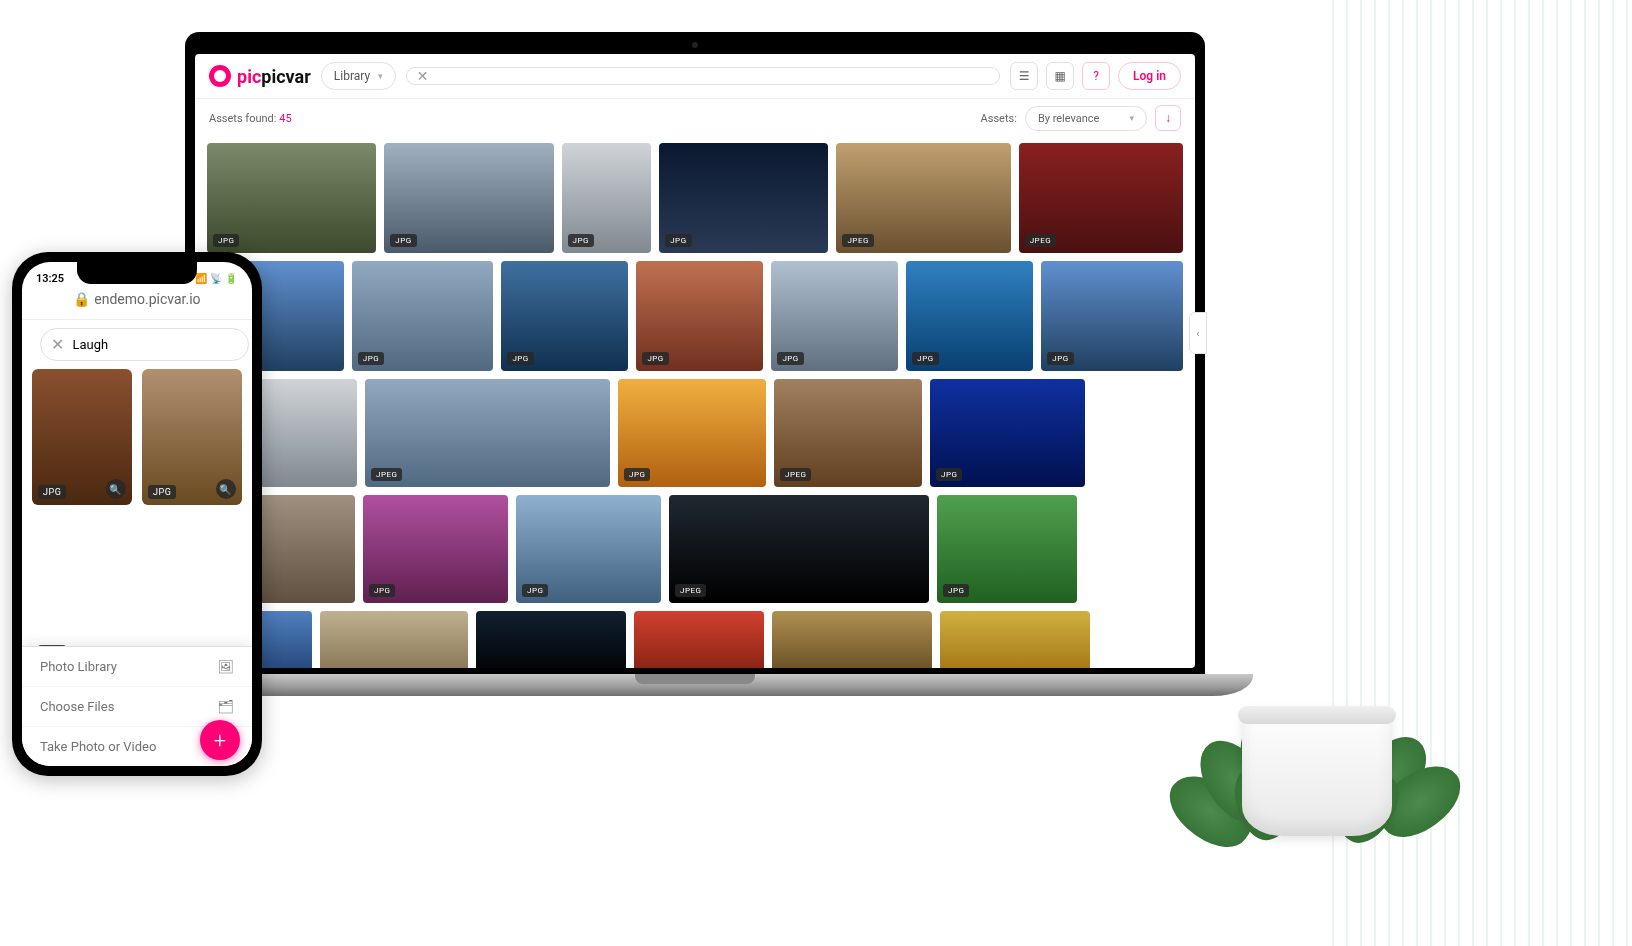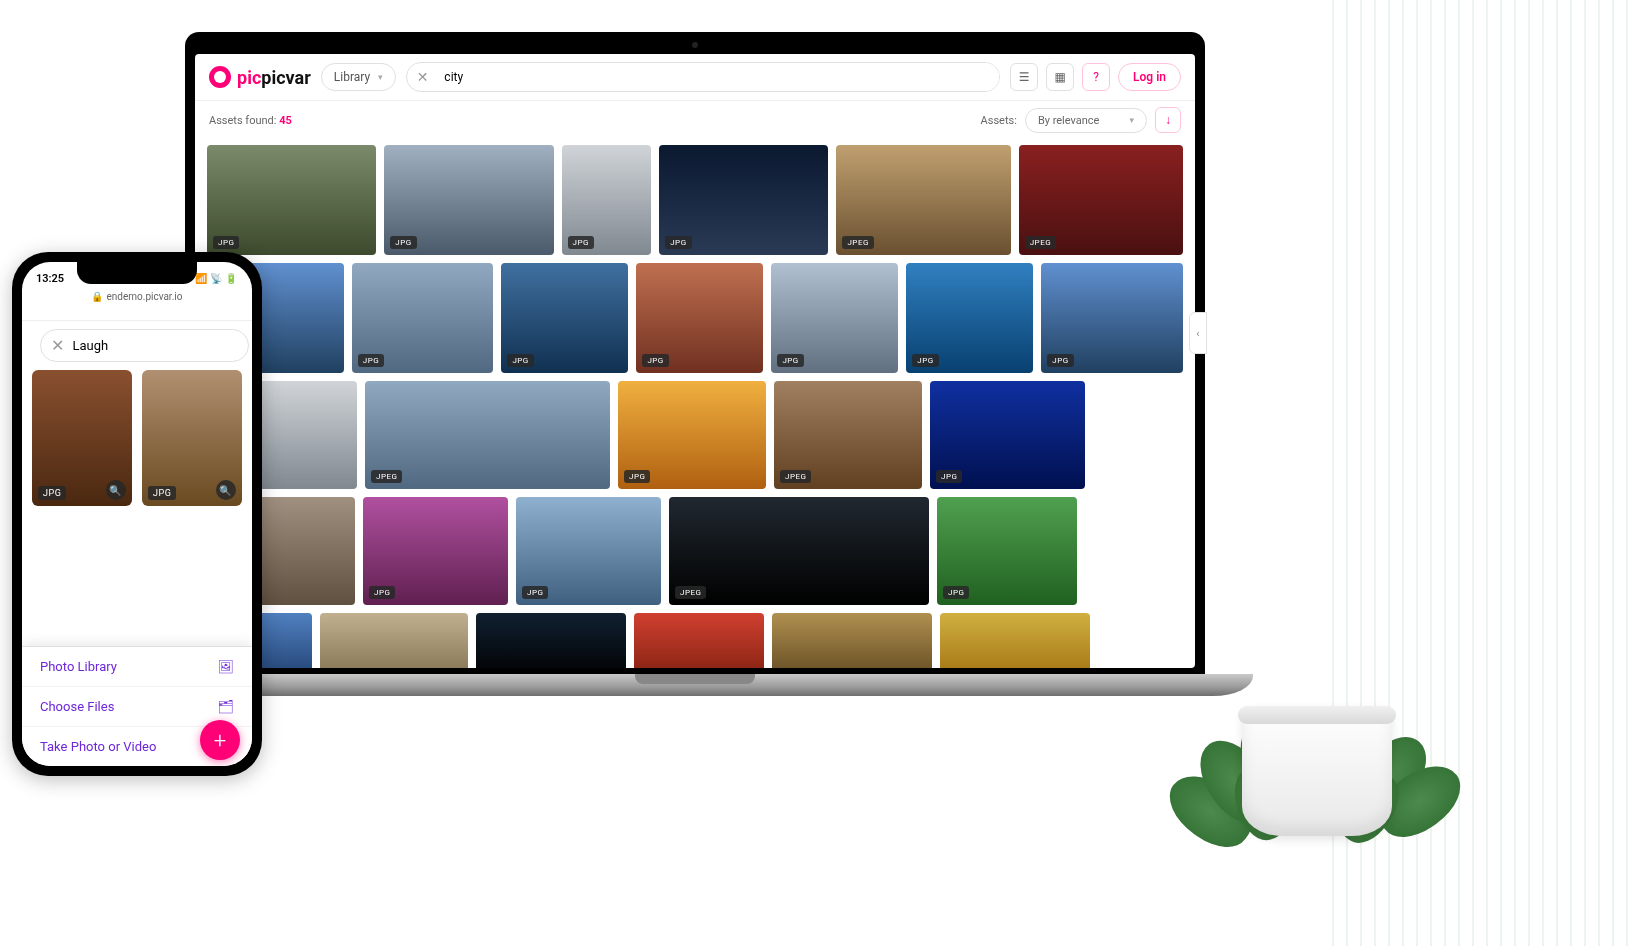--- a/index.html
+++ b/index.html
@@ -28,52 +28,52 @@
 .searchbar { flex:1; display:flex; align-items:center; border:1px solid #e0e0e0; border-radius:18px; overflow:hidden; }
 .searchbar .x { padding:0 10px; color:#999; font-size:14px; }
 .searchbar input { border:none; outline:none; font-size:12px; flex:1; padding:7px 6px; }
 .hdr-right { display:flex; align-items:center; gap:8px; margin-left:auto;}
 .iconbtn { width:28px; height:28px; border:1px solid #e0e0e0; border-radius:6px; display:grid;place-items:center; font-size:12px; color:#666;}
 .iconbtn.pink { color:#ff0077; border-color:#ffc2dd;}
 .login { border:1px solid #ffc2dd; color:#ff0077; border-radius:16px; padding:6px 14px; font-size:12px; font-weight:600;}
 
 
 .infobar { display:flex; justify-content:space-between; align-items:center; padding:6px 14px; font-size:11px; color:#666;}
-.infobar .count { color:#ff0077; font-weight:700;}
+.infobar .count { color:#ff0077; font-weight:400;}
 .sorting { display:flex; align-items:center; gap:8px; }
 .sortsel { border:1px solid #e0e0e0; border-radius:16px; padding:5px 12px; font-size:11px; display:flex; gap:30px; align-items:center;justify-content:space-between;}
 .sortdl { width:26px; height:26px; border:1px solid #ffc2dd; border-radius:6px; display:grid; place-items:center; color:#ff0077; font-size:12px;}
 
 
 .grid { padding:6px 12px; display:flex; flex-direction:column; gap:8px; }
 .row { display:flex; gap:8px; }
 .thumb { position:relative; border-radius:4px; overflow:hidden; height:110px; }
 .thumb .img { width:100%; height:100%; }
 .badge { position:absolute; left:6px; bottom:6px; background:rgba(40,40,40,.85); color:#fff; font-size:8px; padding:2px 5px; border-radius:3px; letter-spacing:.5px;}
 
 
 .sidetab { position:absolute; right:-2px; top:280px; width:18px; height:42px; background:#fff; border:1px solid #e0e0e0; border-radius:6px 0 0 6px; display:grid; place-items:center; font-size:11px; color:#888; z-index:4;}
 
 
 .phone { position:absolute; left:12px; top:252px; width:250px; height:524px; background:#000; border-radius:36px; padding:10px; z-index:5; box-shadow:0 4px 20px rgba(0,0,0,.25);}
 .phone-screen { background:#fff; border-radius:28px; height:100%; position:relative; overflow:hidden;}
 .notch { position:absolute; top:0; left:50%; transform:translateX(-50%); width:120px; height:22px; background:#000; border-radius:0 0 14px 14px; z-index:3;}
 .statusbar { display:flex; justify-content:space-between; align-items:center; padding:10px 14px 2px; font-size:11px; font-weight:600; color:#000;}
-.urlbar { text-align:center; font-size:10px; color:#666; padding:4px 0 18px; border-bottom:1px solid #eee;}
+.urlbar { text-align:center; font-size:14px; color:#666; padding:4px 0 12px; border-bottom:1px solid #eee;}
 .phone-hdr { display:flex; align-items:center; gap:8px; padding:8px 10px;}
 .phone-hdr .spin { width:26px; height:26px;}
 .phone-search { flex:1; border:1px solid #e0e0e0; border-radius:20px; padding:6px 10px; display:flex; align-items:center; gap:8px;}
 .phone-search input { border:none; outline:none; font-size:13px; flex:1;}
 .phone-grid { display:flex; gap:10px; padding:0 10px; }
 .phone-thumb { position:relative; border-radius:6px; overflow:hidden; }
 .phone-thumb .badge { font-size:9px; }
 .phone-thumb .mag { position:absolute; right:6px; bottom:6px; width:20px; height:20px; background:rgba(40,40,40,.85); border-radius:50%; display:grid; place-items:center; color:#fff; font-size:10px;}
 .phone-single { padding:10px; }
 .sheet { position:absolute; bottom:0; left:0; right:0; background:#fff; border-top:1px solid #e0e0e0; box-shadow:0 -2px 12px rgba(0,0,0,.1);}
-.sheet-item { display:flex; justify-content:space-between; align-items:center; padding:12px 18px; font-size:13px; color:#6d28d9; border-bottom:1px solid #f2f2f2;}
+.sheet-item { display:flex; justify-content:space-between; align-items:center; padding:12px 18px; font-size:13px; color:#737373; border-bottom:1px solid #f2f2f2;}
 .sheet-item:last-child{border-bottom:none;}
 .fab { position:absolute; right:12px; bottom:6px; width:40px; height:40px; background:#ff0077; border-radius:50%; display:grid; place-items:center; color:#fff; font-size:22px; font-weight:300; box-shadow:0 2px 8px rgba(255,0,119,.5);}
 
 
 .plant { position:absolute; right:170px; bottom:110px; width:300px; height:340px; z-index:6;}
 .pot { position:absolute; bottom:0; left:80px; width:150px; height:130px; background:linear-gradient(#fff,#e8e8e8); border-radius:12px 12px 40px 40px/12px 12px 30px 30px; box-shadow:inset 0 -8px 16px rgba(0,0,0,.08), 0 4px 10px rgba(0,0,0,.1);}
 .pot:before{content:''; position:absolute; top:0; left:-4px; right:-4px; height:18px; background:linear-gradient(#f0f0f0,#d8d8d8); border-radius:10px;}
 .leaves { position:absolute; bottom:110px; left:20px; right:0;}
 .leaf { position:absolute; width:56px; height:90px; background:radial-gradient(#4d8a4d,#2e6b2e); border-radius:50% 50% 45% 45%; }
 .l1{left:0;top:40px;transform:rotate(-55deg);} .l2{left:25px;top:10px;transform:rotate(-35deg);}
@@ -114,21 +114,20 @@
         <div class="logo">
           <span class="spin"></span>
           <span><b>pic</b><span>picvar</span></span>
         </div>
         <div class="pill">
           <span>Library</span>
           <span style="font-size:9px;color:#aaa;">▾</span>
         </div>
         <div class="searchbar">
           <span class="x">✕</span>
-          <input value="city" style="">
         </div>
         <div class="hdr-right">
           <div class="iconbtn">☰</div>
           <div class="iconbtn">▦</div>
           <div class="iconbtn pink">?</div>
           <div class="login">Log in</div>
         </div>
       </div>
 
       <div class="infobar">

